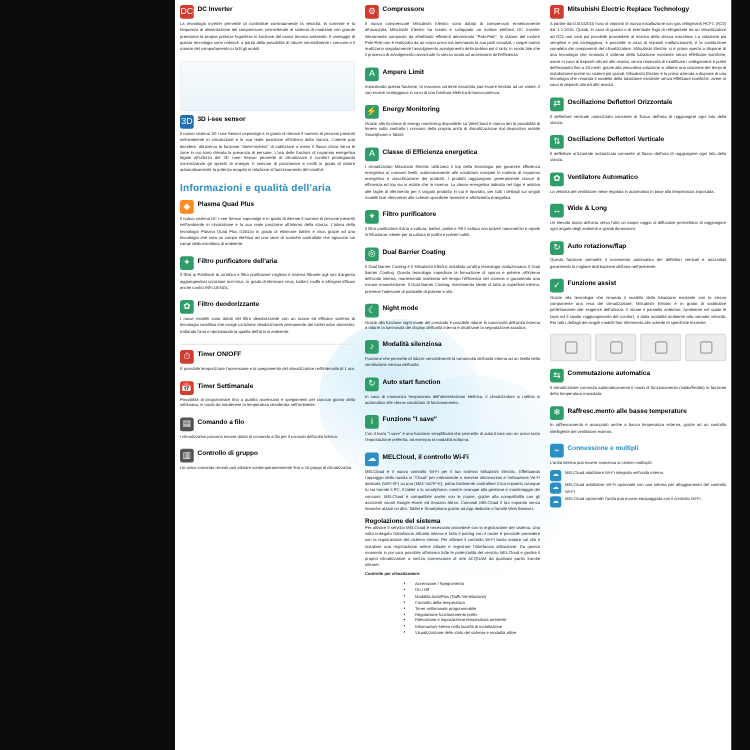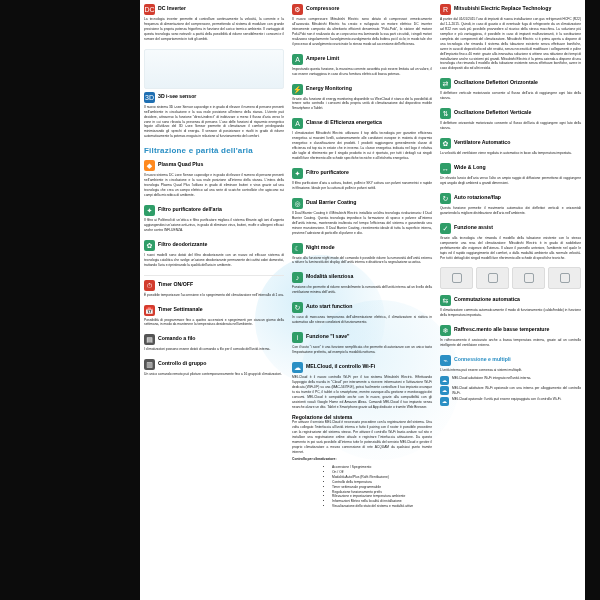--- a/index.html
+++ b/index.html
@@ -114,21 +114,21 @@
     <div class="small-img"></div>
 
     <div class="feat">
       <div class="feat-head">
         <span class="ico" style="background:#1f6fb2;">3D</span>
         <span class="ttl">3D i-see sensor</span>
       </div>
       <div class="body-txt">Il nuovo sistema 3D i-see Sensor capovolge e in grado di rilevare il numero di persone presenti nell'ambiente in circolazione e la sua reale posizione all'interno della stanza. L'utente può decidere, attraverso la funzione "direct-indirect" di indirizzare o meno il flusso d'aria verso le zone in cui sono rilevata la presenza di persone. L'uso delle funzioni di risparmio energetico legate all'utilizzo del 3D i-see Sensor permette di climatizzare il comfort privilegiando minimizzando gli sprechi di energia. Il sensore di posizionare e rivolti in grado di ridurre automaticamente la potenza erogata in relazione al funzionamento del comfort.</div>
     </div>
 
-    <div class="section-title">Filtrazione e parità dell'aria</div>
+    <div class="section-title">Informazioni e qualità dell'aria</div>
 
     <div class="feat">
       <div class="feat-head">
         <span class="ico" style="background:#ff8a1f;">◆</span>
         <span class="ttl">Plasma Quad Plus</span>
       </div>
       <div class="body-txt">Il nuovo sistema DC i-see Sensor capovolge e in grado di rilevare il numero di persone presenti nell'ambiente in circolazione e la sua reale posizione all'interno della stanza. L'intera della tecnologia Plasma Quad Plus l'utilizzo in grado di eliminare batteri e virus grazie ad una tecnologia che crea un campo elettrico ad una serie di scariche controllate che agiscono sui campi della microbica di ambiente.</div>
     </div>
 
     <div class="feat">

